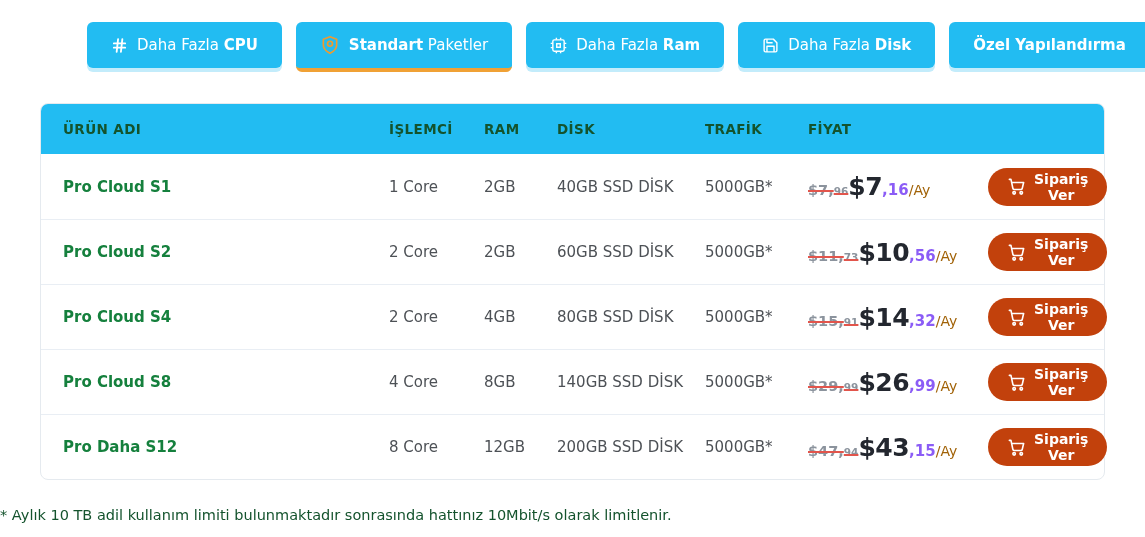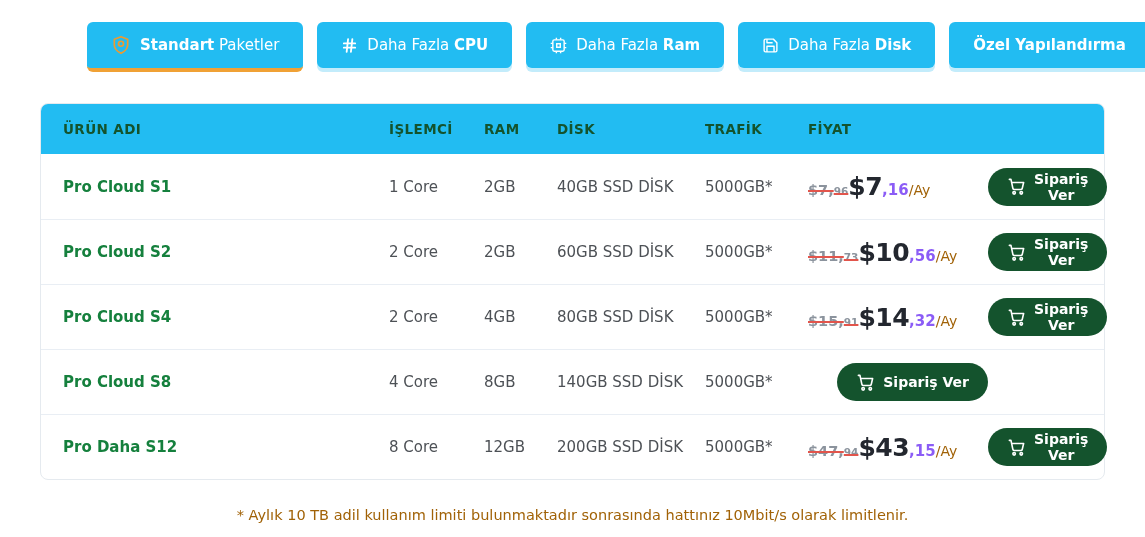--- a/index.html
+++ b/index.html
@@ -84,62 +84,61 @@
   .new-price .per { font-size: 14px; font-weight: 400; color: #a16207; }
 
   
   .cell.action { justify-self: end; }
   .order-btn {
     display: flex;
     align-items: center;
     gap: 8px;
     height: 38px;
     padding: 12px 19px;
-    background: #14532d;
+    background: #c2410c;
     color: #ffffff;
     border: none;
     border-radius: 19px;
     font-family: "DejaVu Sans", sans-serif;
     font-size: 14px;
     font-weight: 700;
     cursor: pointer;
   }
   .order-btn .cart { display: inline-flex; align-items: center; }
 
   
   .footnote {
     margin-top: 27px;
-    text-align: center;
     font-size: 14.5px;
-    color: #a16207;
+    color: #14532d;
   }
 </style>
 </head>
 <body>
 
 <div class="tabs" id="tabs-container">
-    <button class="tab active">
-      <span class="icon">
-        <svg viewBox="0 0 24 24" width="20" height="20" fill="none" stroke="#f09a2e" stroke-width="2" stroke-linecap="round" stroke-linejoin="round">
-          <path d="M12 22s8-4 8-10V5l-8-3-8 3v7c0 6 8 10 8 10z"></path>
-          <circle cx="12" cy="10.5" r="3"></circle>
-        </svg>
-      </span>
-      <span><span class="bold">Standart</span><span> Paketler</span></span>
-    </button>
     <button class="tab">
       <span class="icon">
         <svg viewBox="0 0 24 24" width="17" height="17" fill="none" stroke="#ffffff" stroke-width="2.6" stroke-linecap="round">
           <line x1="4" y1="9" x2="20" y2="9"></line>
           <line x1="4" y1="15" x2="20" y2="15"></line>
           <line x1="10" y1="3" x2="8" y2="21"></line>
           <line x1="16" y1="3" x2="14" y2="21"></line>
         </svg>
       </span>
       <span><span>Daha Fazla </span><span class="bold">CPU</span></span>
+    </button>
+    <button class="tab active">
+      <span class="icon">
+        <svg viewBox="0 0 24 24" width="20" height="20" fill="none" stroke="#f09a2e" stroke-width="2" stroke-linecap="round" stroke-linejoin="round">
+          <path d="M12 22s8-4 8-10V5l-8-3-8 3v7c0 6 8 10 8 10z"></path>
+          <circle cx="12" cy="10.5" r="3"></circle>
+        </svg>
+      </span>
+      <span><span class="bold">Standart</span><span> Paketler</span></span>
     </button>
     <button class="tab">
       <span class="icon">
         <svg viewBox="0 0 24 24" width="17" height="17" fill="none" stroke="#ffffff" stroke-width="2">
           <rect x="4" y="4" width="16" height="16" rx="2"></rect>
           <rect x="9.5" y="9.5" width="5" height="5"></rect>
           <path d="M9 1v3M15 1v3M9 20v3M15 20v3M20 9h3M20 15h3M1 9h3M1 15h3"></path>
         </svg>
       </span>
       <span><span>Daha Fazla </span><span class="bold">Ram</span></span>
@@ -241,20 +240,24 @@
       </button>
     </div>
   </div>
 
   <div class="trow">
     <div class="cell name">Pro Cloud S8</div>
     <div class="cell">4 Core</div>
     <div class="cell">8GB</div>
     <div class="cell">140GB SSD DİSK</div>
     <div class="cell">5000GB*</div>
+    <div class="cell price-cell">
+      <span class="old-price"><span>$29,</span><span class="old-dec">99</span></span>
+      <span class="new-price"><span class="big">$26</span><span class="dec">,99</span><span class="per">/Ay</span></span>
+    </div>
     <div class="cell action">
       <button class="order-btn">
         <span class="cart">
               <svg viewBox="0 0 24 24" width="19" height="19" fill="none" stroke="#ffffff" stroke-width="2" stroke-linecap="round" stroke-linejoin="round">
                 <circle cx="9" cy="20" r="1.6"></circle>
                 <circle cx="18" cy="20" r="1.6"></circle>
                 <path d="M3 3h2l2.4 11.2a2 2 0 0 0 2 1.6h7.9a2 2 0 0 0 2-1.6L21 7H6"></path>
               </svg>
             </span>
         <span>Sipariş Ver</span>

